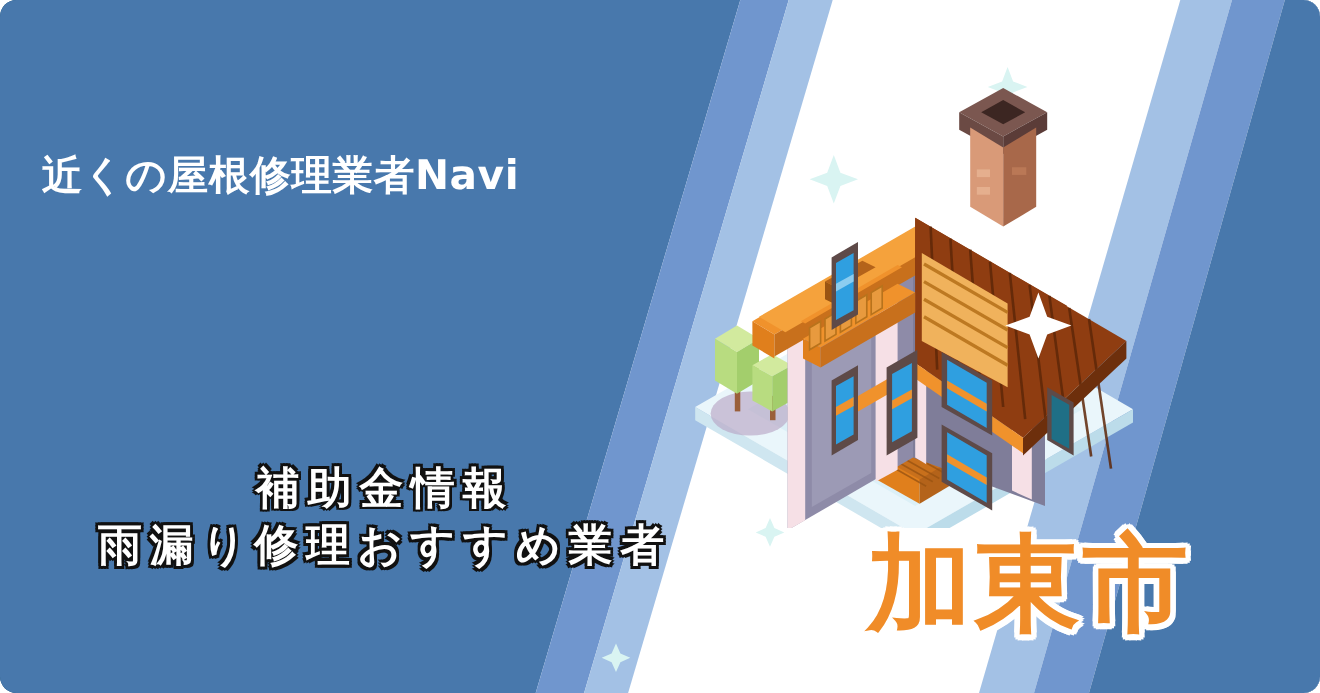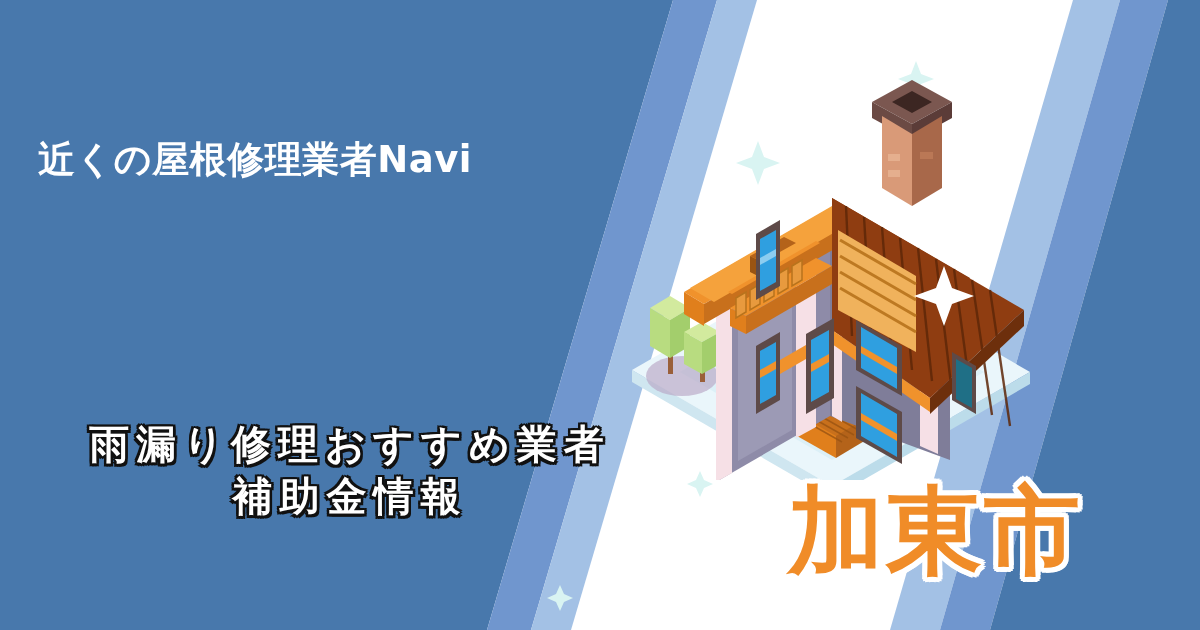--- a/index.html
+++ b/index.html
@@ -7,20 +7,21 @@
     padding: 0;
     background: #ffffff;
   }
   #banner {
     position: relative;
     width: 1200px;
     height: 630px;
     overflow: hidden;
     background: #0c4a6e;
     font-family: "DejaVu Sans", "Liberation Sans", sans-serif;
+    border-radius: 15px;
   }
 
   
   .bg-layer {
     position: absolute;
     inset: 0;
     width: 1200px;
     height: 630px;
   }
 
@@ -301,19 +302,19 @@
     </g>
 
     <g>
       <path d="M324 186 L332 208 L354 216 L332 224 L324 246 L316 224 L294 216 L316 208 Z" fill="#ffffff"></path>
     </g>
   </svg>
 
   <div class="site-title">近くの屋根修理業者Navi</div>
 
   <div class="headline">
+    <span class="headline-line">補助金情報</span>
     <span class="headline-line">雨漏り修理おすすめ業者</span>
-    <span class="headline-line">補助金情報</span>
   </div>
 
   <div class="city-name">加東市</div>
 
 </div>
 
 </body></html>

